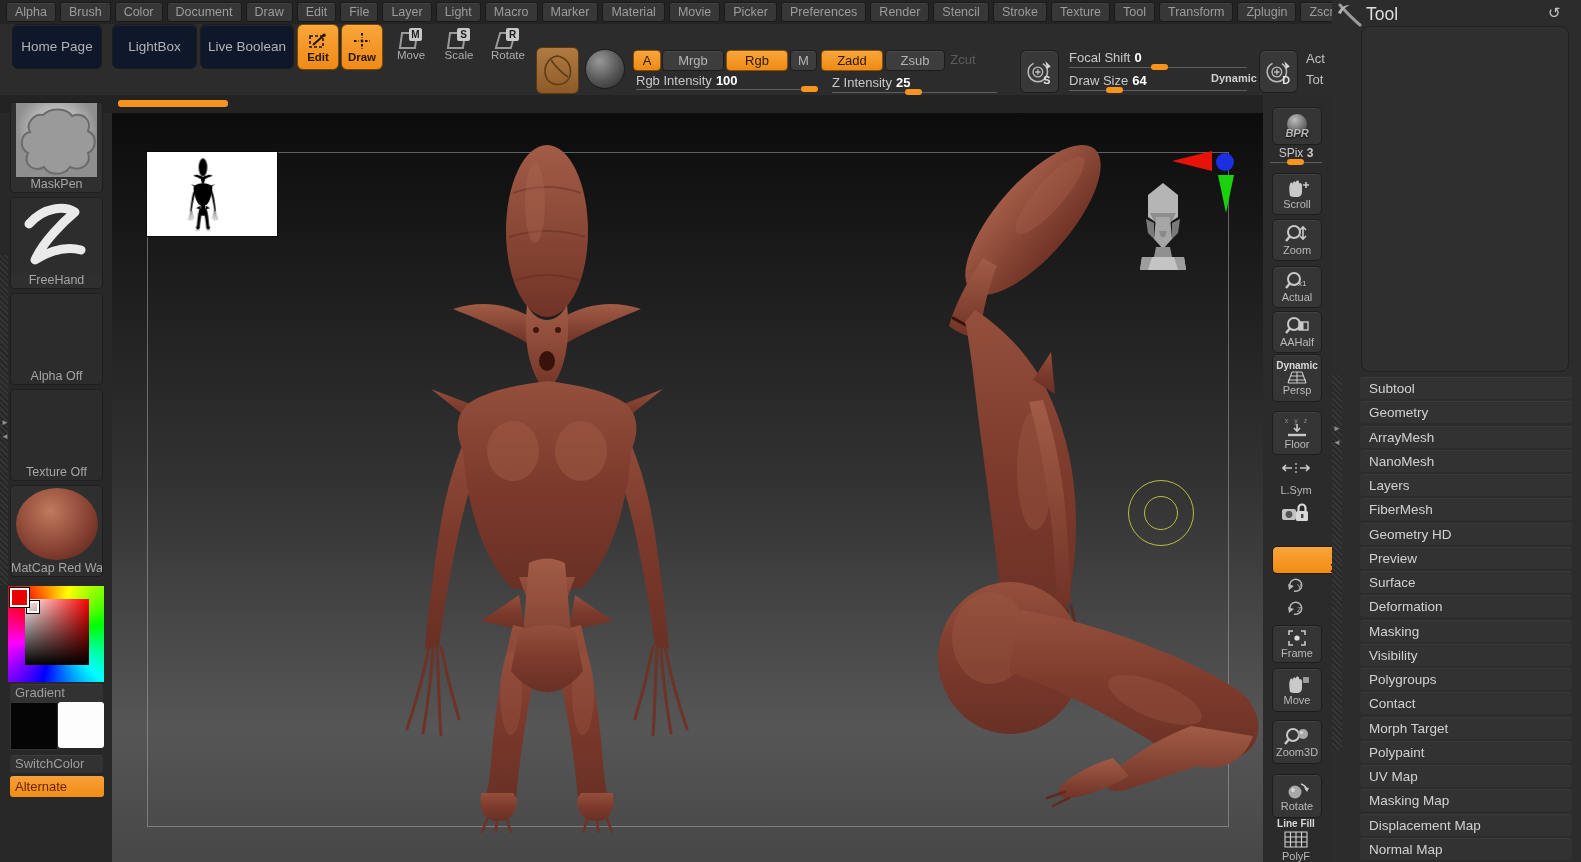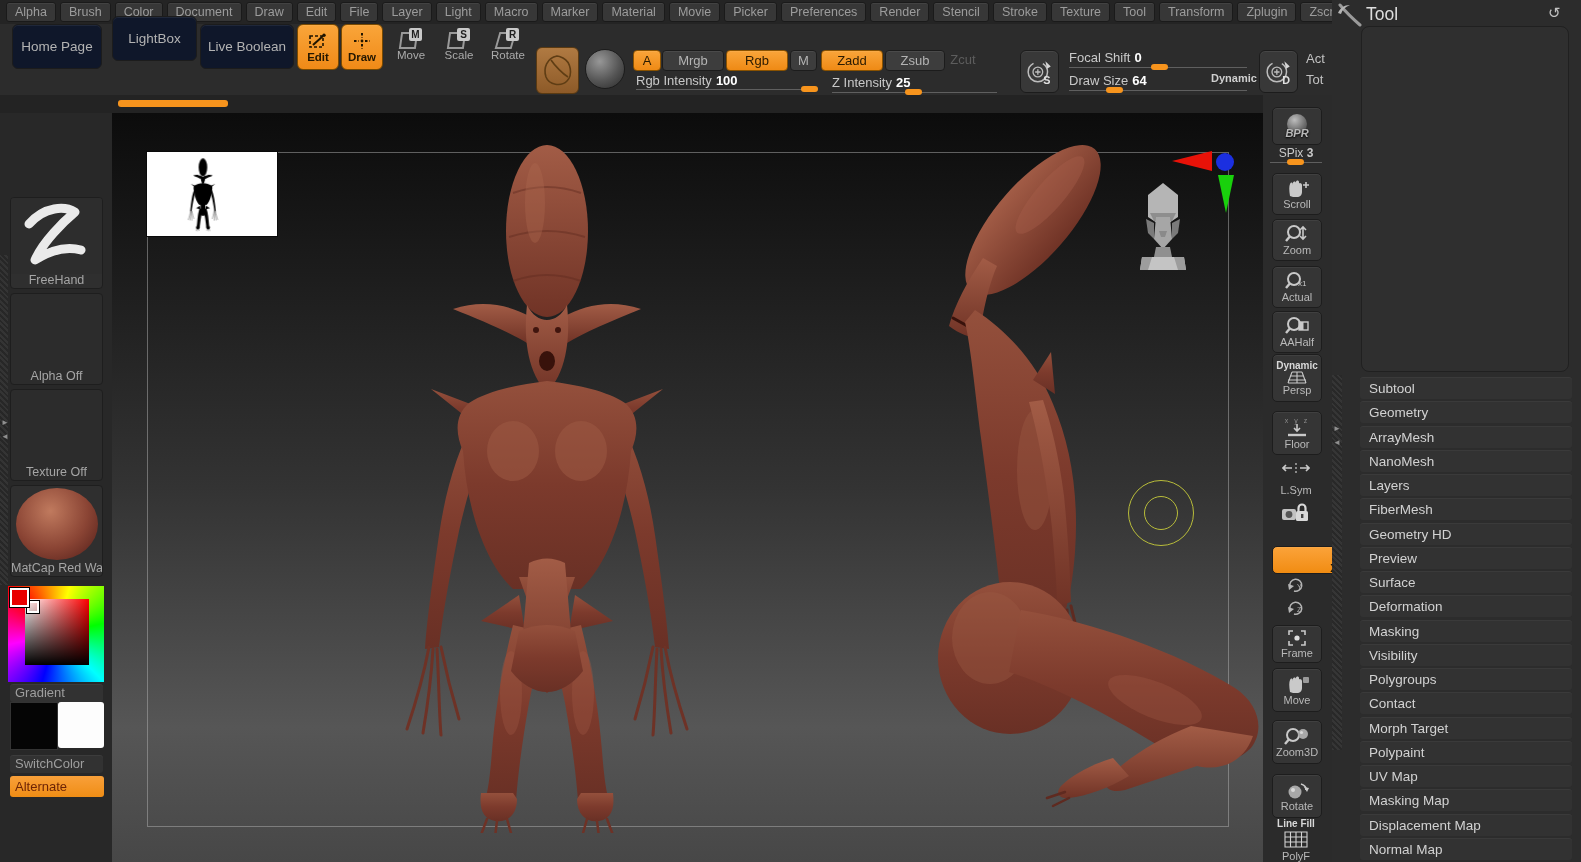--- a/index.html
+++ b/index.html
@@ -107,21 +107,21 @@
     <span class="mbtn">Zplugin</span>
     <span class="mbtn">Zscript</span>
     <span class="mbtn">Help</span>
   </div>
 
   <div class="toolbar"></div>
   <div class="substrip"></div>
   <div class="loadbar"></div>
 
   <div class="tbtn" style="left:12px;top:24px;width:88px;height:43px;">Home Page</div>
-  <div class="tbtn" style="left:112px;top:16px;width:83px;height:43px;">LightBox</div>
+  <div class="tbtn" style="left:112px;top:24px;width:83px;height:43px;">LightBox</div>
   <div class="tbtn" style="left:200px;top:24px;width:92px;height:43px;">Live Boolean</div>
 
   <div class="tbtn orange" style="left:297px;top:24px;width:40px;height:44px;">
     <span>
       <svg width="20" height="18" viewBox="0 0 20 18">
           <rect x="2" y="4" width="13" height="11" fill="none" stroke="#201500" stroke-width="1.6" stroke-dasharray="3 2"></rect>
           <line x1="5" y1="13" x2="15" y2="4" stroke="#201500" stroke-width="2"></line>
           <circle cx="16" cy="3.2" r="1.7" fill="#201500"></circle>
         </svg>
     </span>
@@ -218,20 +218,32 @@
       <text x="16" y="24" font-size="10" font-weight="bold" fill="#e0e0e0" font-family="Liberation Sans,sans-serif">D</text>
     </svg>
   </div>
   <div class="acttot" style="left:1306px;top:51px;">Act</div>
   <div class="acttot" style="left:1306px;top:72px;">Tot</div>
 
   <div class="hatch" style="left:0;top:255px;width:8px;height:330px;"></div>
   <div class="hatcharr" style="left:1px;top:418px;">►</div>
   <div class="hatcharr" style="left:1px;top:432px;">◄</div>
 
+  <div class="tile" style="top:102px;height:91px;">
+    <svg width="91" height="74" viewBox="0 0 91 74">
+      <rect width="91" height="74" fill="#2f2f2f"></rect>
+      <radialGradient id="mpbg" cx="50%" cy="35%">
+          <stop offset="0" stop-color="#efefef"></stop>
+          <stop offset="1" stop-color="#8f8f8f"></stop>
+        </radialGradient>
+      <rect x="5" y="0" width="81" height="74" fill="url(#mpbg)"></rect>
+      <path d="M32,12 C40,4 56,5 61,13 C72,9 81,17 77,28 C86,32 86,45 77,50 C81,61 70,69 59,64 C53,73 38,73 33,64 C22,70 12,61 17,50 C8,45 9,31 19,29 C14,20 24,10 32,12 Z" fill="#9a9a9a" stroke="#6b6b6b" stroke-width="2"></path>
+    </svg>
+    <div class="tlabel">MaskPen</div>
+  </div>
 
   <div class="tile" style="top:197px;height:92px;">
     <svg width="91" height="76" viewBox="0 0 91 76">
       <rect width="91" height="76" fill="#2d2d2d"></rect>
       <path d="M18,26 C34,8 54,8 64,14 C52,24 32,44 24,62 C40,52 56,48 70,52" fill="none" stroke="#f4f4f4" stroke-width="9" stroke-linecap="round" stroke-linejoin="round" opacity=".95"></path>
     </svg>
     <div class="tlabel">FreeHand</div>
   </div>
 
   <div class="tile" style="top:389px;height:92px;background:#2c2c2c;">

